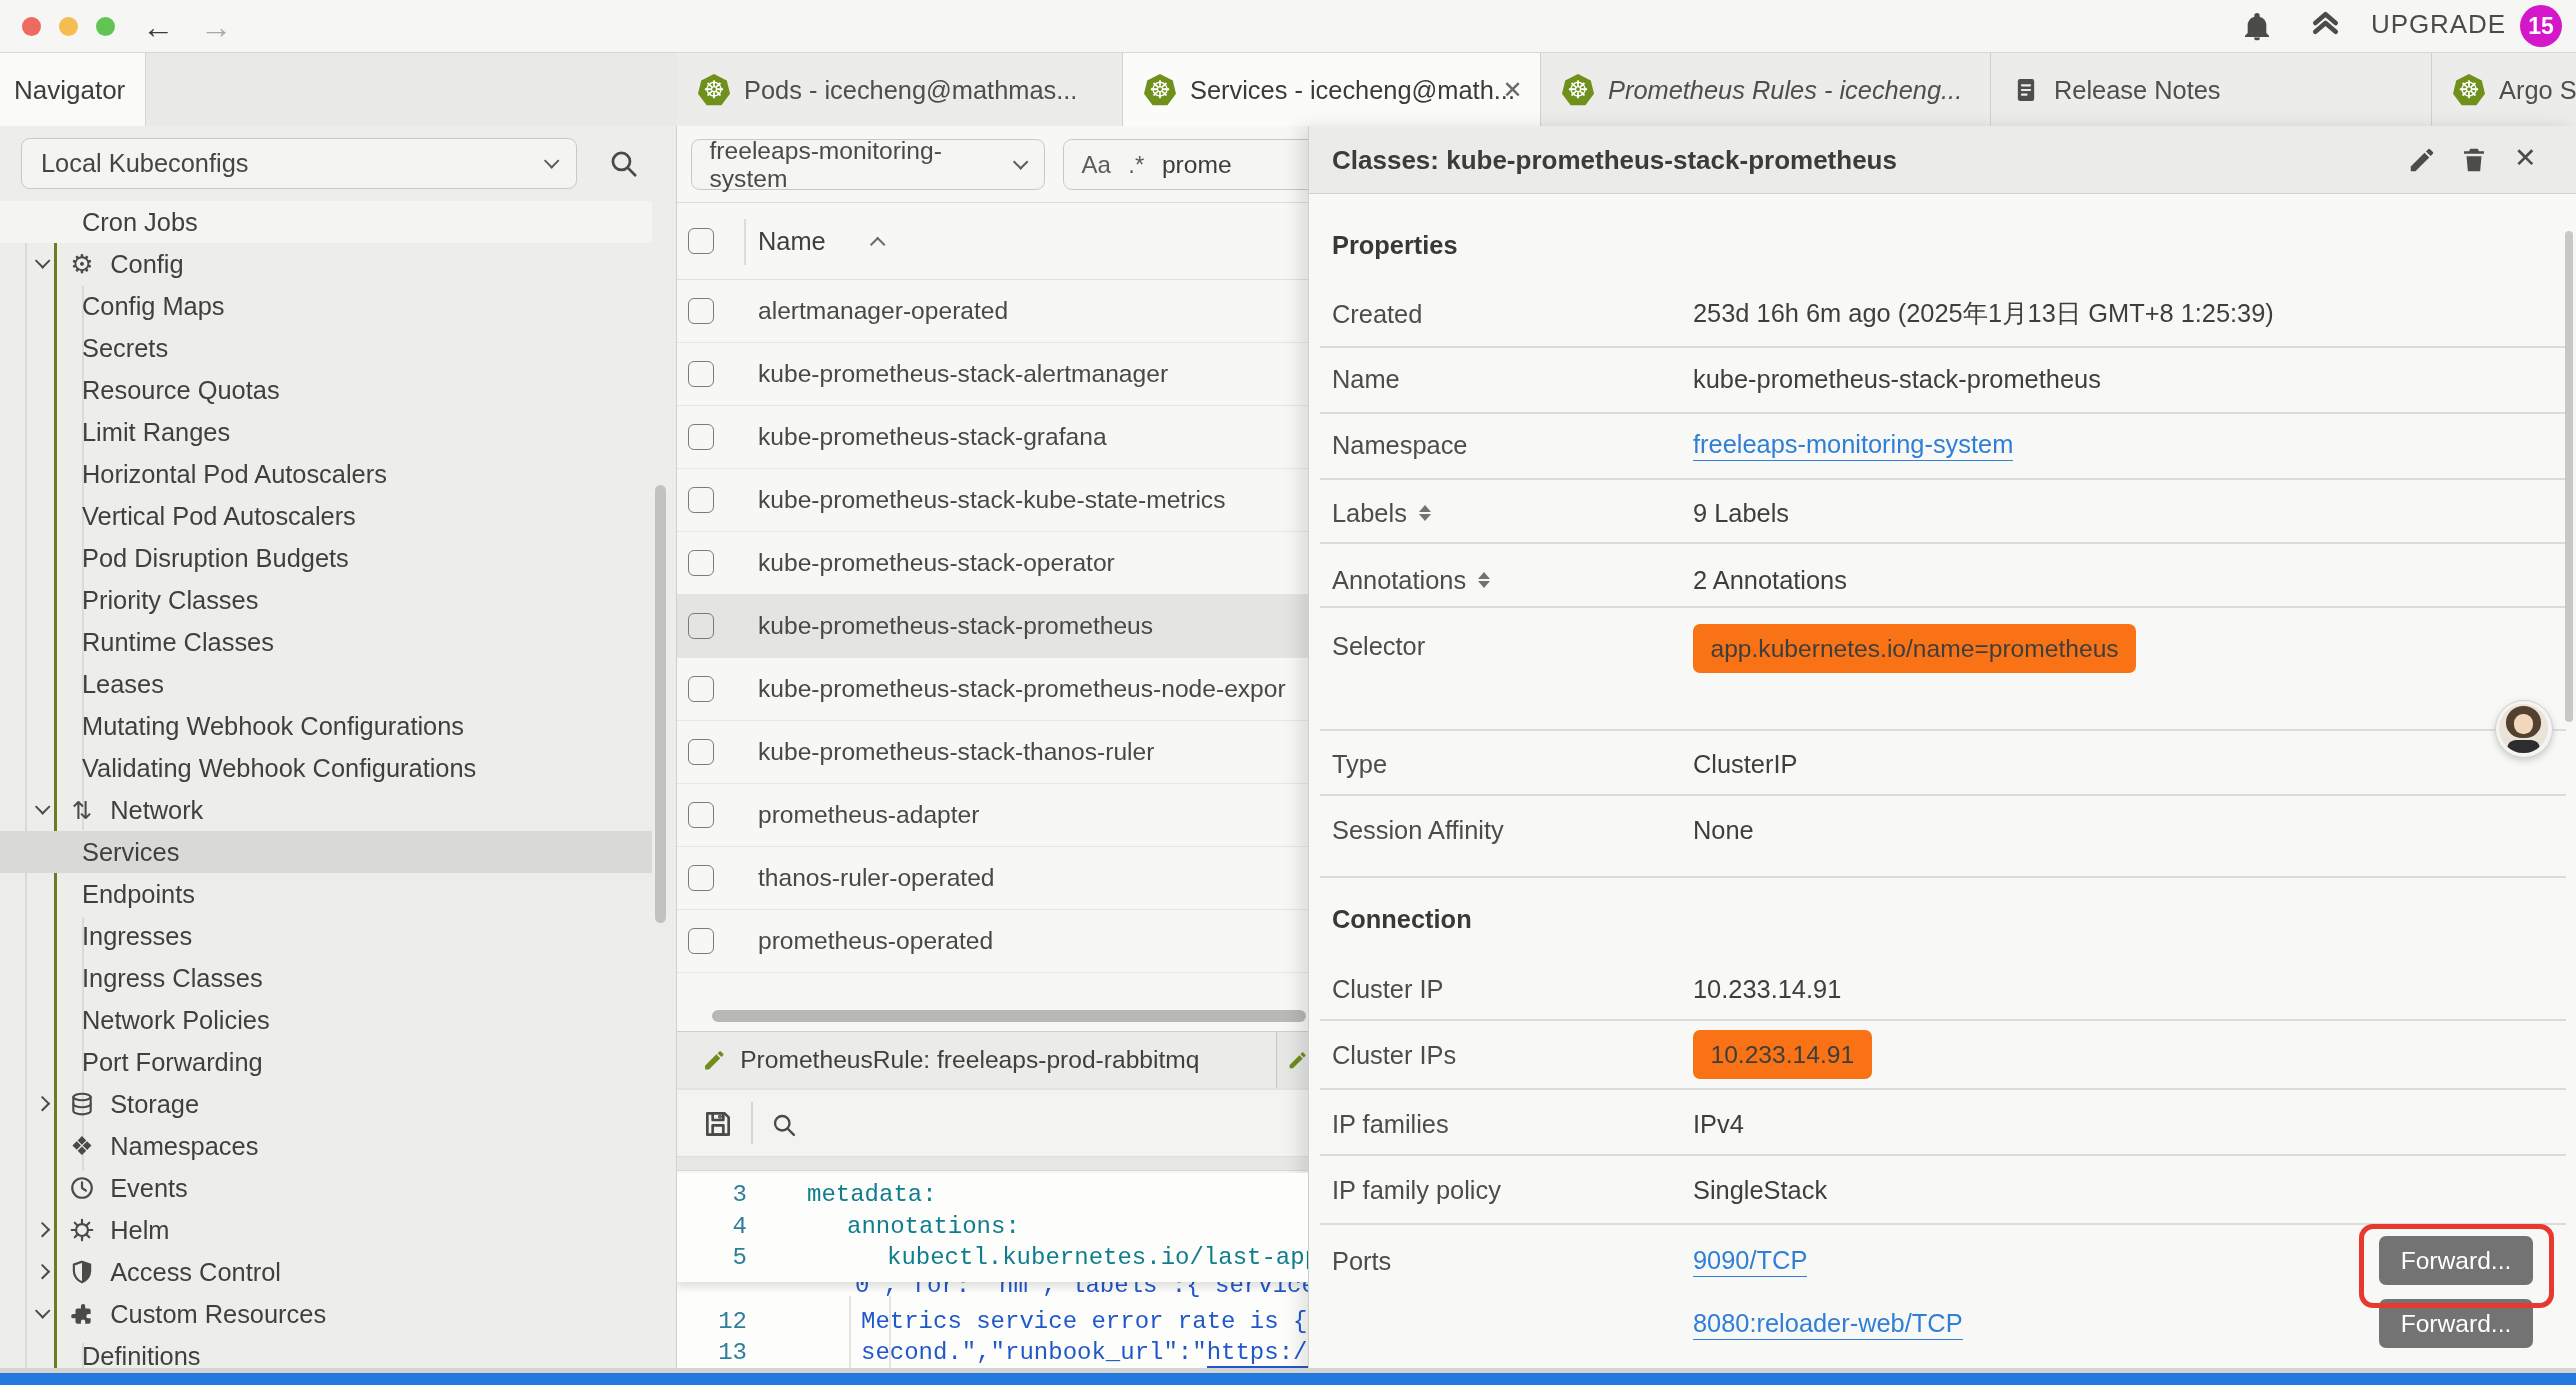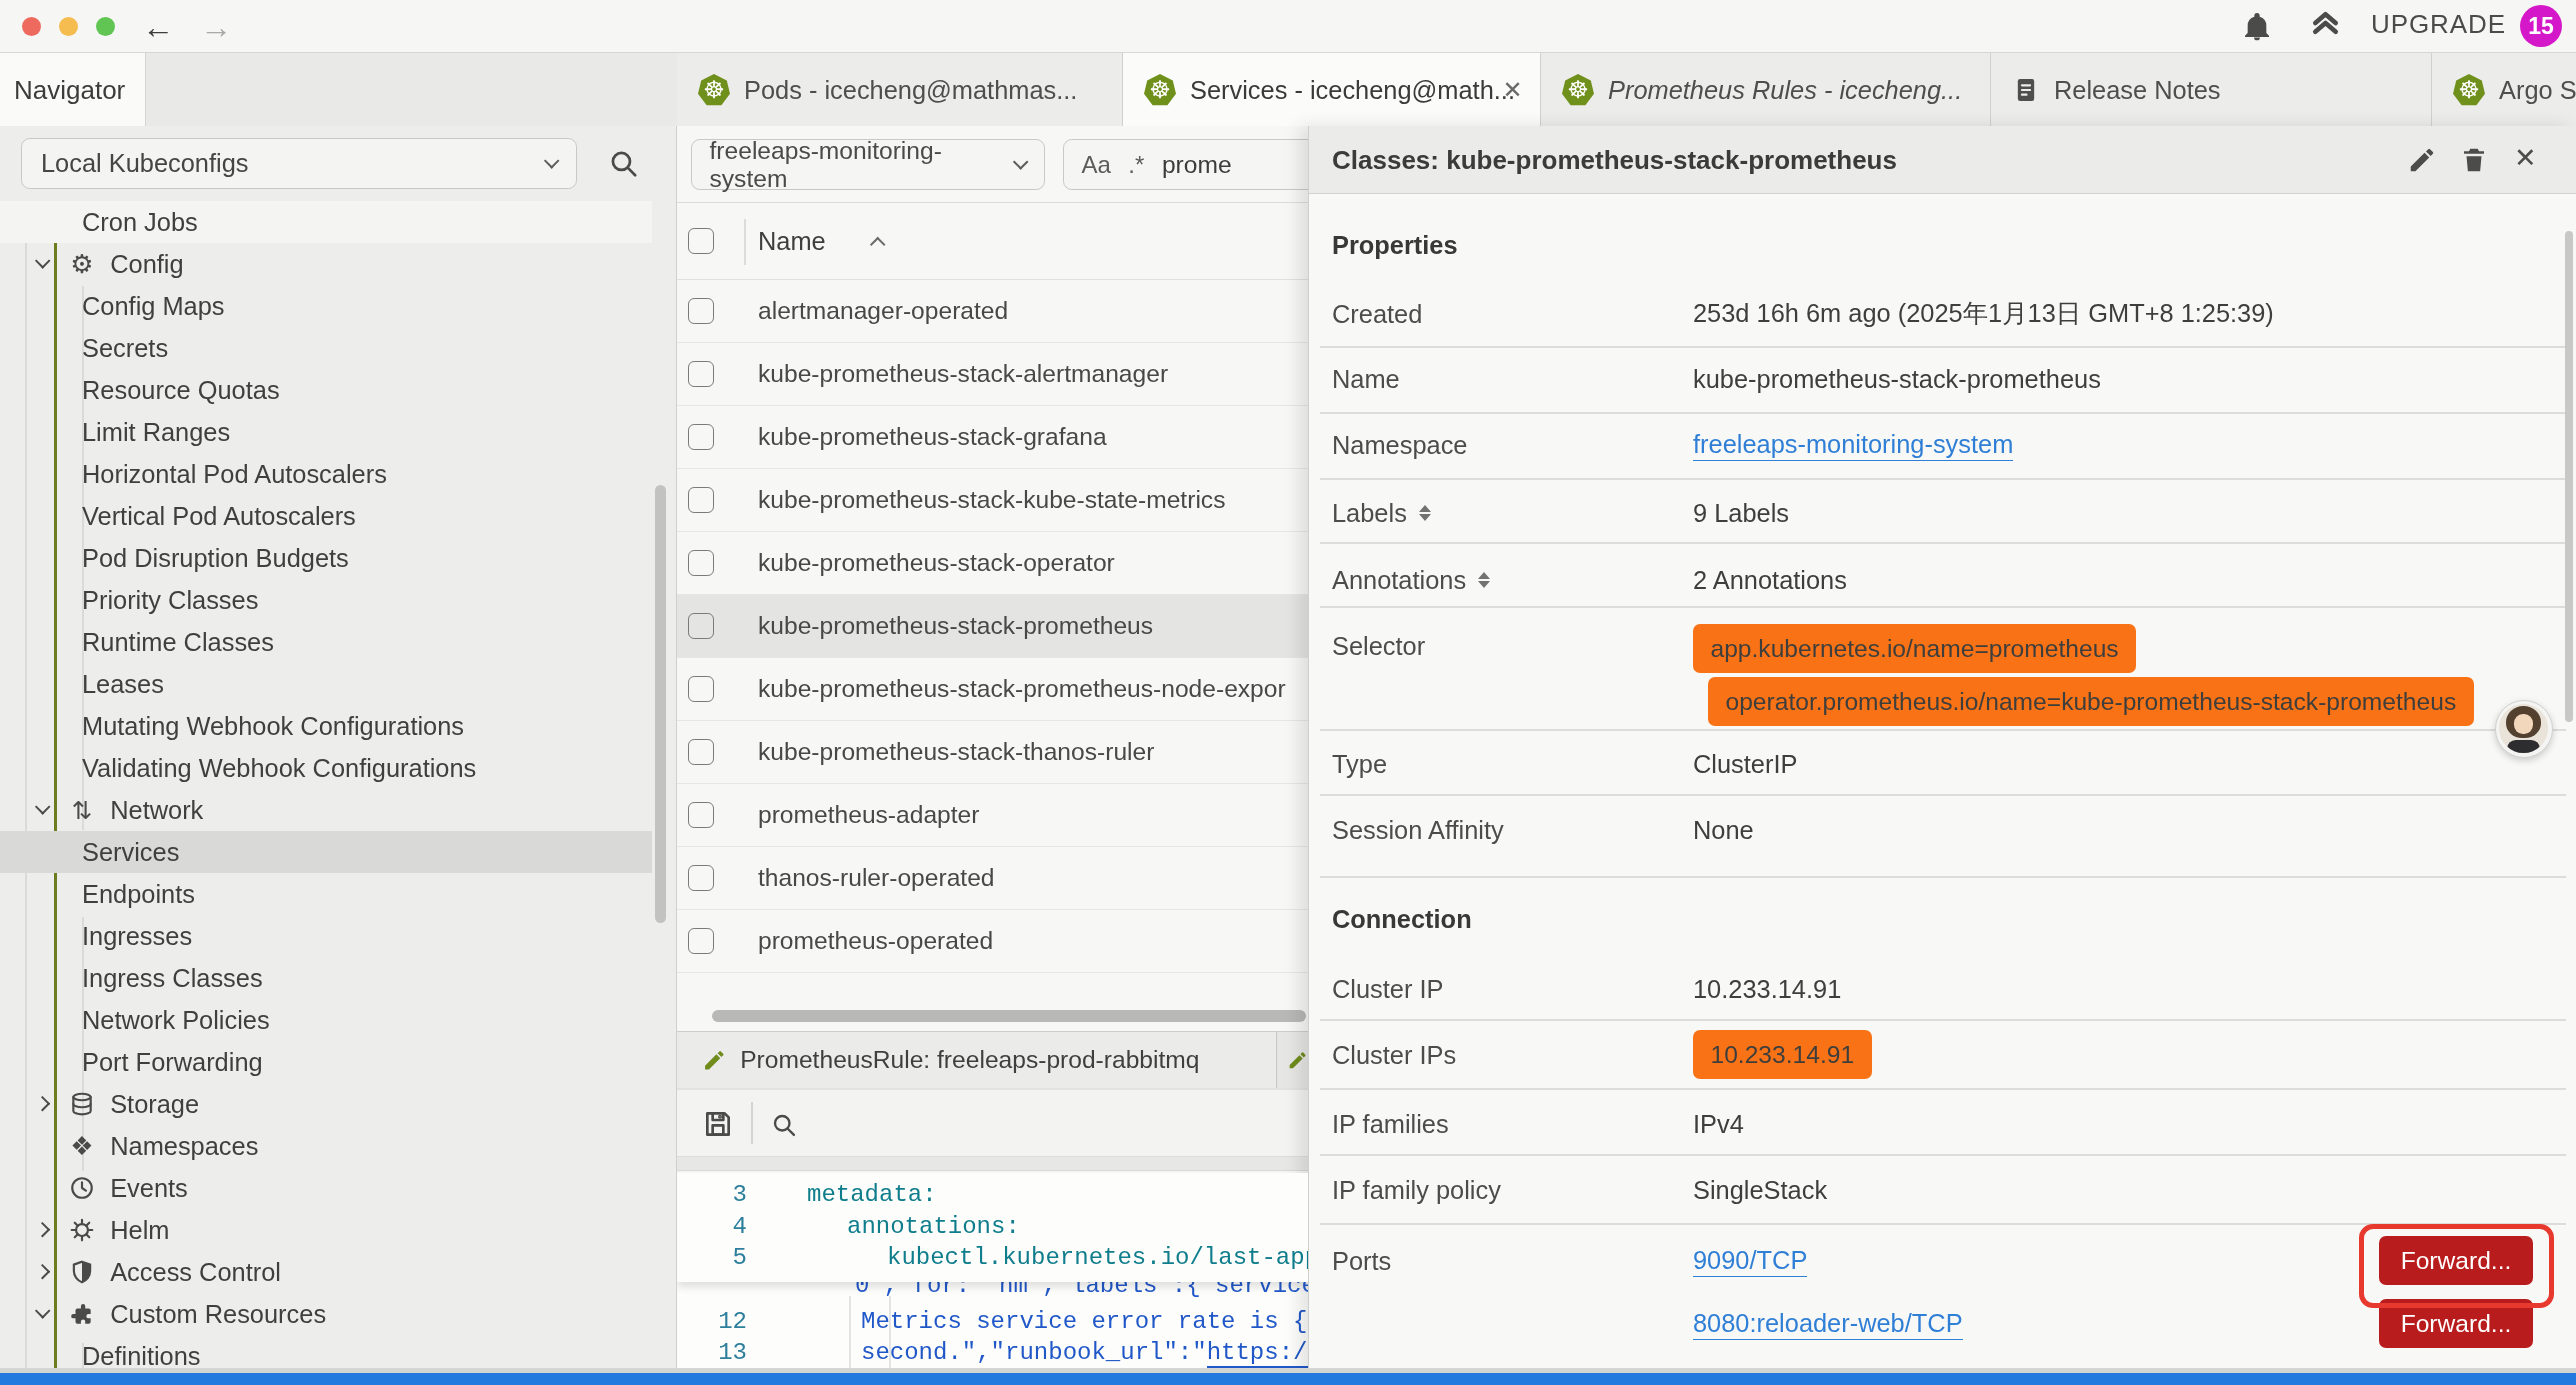--- a/index.html
+++ b/index.html
@@ -98,21 +98,21 @@
   .dclose{position:absolute;left:1205px;top:16px;font-size:27px;color:#4c4c4a}
   .hline{position:absolute;left:10.5px;right:10.5px;height:1.8px;background:#dcdcda}
   .dlabel{position:absolute;left:23px;font-size:25.4px;color:#4c4c4a;height:32px;display:flex;align-items:center;gap:12.3px}
   .dval{position:absolute;left:384px;font-size:25.4px;color:#3e3e3c;height:32px;display:flex;align-items:center;white-space:nowrap}
   .dhead{position:absolute;left:23px;font-size:25.4px;font-weight:bold;color:#383836}
   .dlink{color:#2f7fd6;border-bottom:1.8px solid #2f7fd6}
   .chip{position:absolute;background:#f97316;border-radius:7px;height:49px;display:flex;align-items:center;padding:0 17.5px;font-size:24.6px;color:#3e3e3c;white-space:nowrap}
   .sorter{display:inline-flex;flex-direction:column;gap:2.6px}
   .sorter .t-up{width:0;height:0;border-left:6.1px solid transparent;border-right:6.1px solid transparent;border-bottom:7px solid #72726f}
   .sorter .t-dn{width:0;height:0;border-left:6.1px solid transparent;border-right:6.1px solid transparent;border-top:7px solid #72726f}
-  .fwdbtn{position:absolute;left:1070px;width:154px;height:49px;background:#b91c1c;border-radius:7px;color:#fff;font-size:24.6px;display:flex;align-items:center;justify-content:center}
+  .fwdbtn{position:absolute;left:1070px;width:154px;height:49px;background:#737373;border-radius:7px;color:#fff;font-size:24.6px;display:flex;align-items:center;justify-content:center}
   .redbox{position:absolute;left:1050px;top:1098px;width:195px;height:84px;border:5.3px solid #e8392f;border-radius:14px;z-index:5}
   .dscroll{position:absolute;right:2.6px;top:105px;width:8.8px;height:491px;background:#c8c8c6;border-radius:4.4px}
 
   
   .avatar{position:absolute;left:2495px;top:700px;width:58px;height:58px;border-radius:50%;background:#f4f4f2;border:1.8px solid #d2d2d0;box-shadow:0 2.6px 7px rgba(0,0,0,.18);z-index:6}
   .avatar .inner{position:absolute;left:2.6px;top:2.6px;width:49px;height:49px;border-radius:50%;overflow:hidden;background:#e9e3da}
   .avatar .hair{position:absolute;left:7px;top:2.6px;width:35px;height:32px;background:#53402f;border-radius:50% 50% 46% 46%}
   .avatar .face{position:absolute;left:15px;top:10.5px;width:19px;height:20px;background:#f2d7bd;border-radius:46%}
   .avatar .body{position:absolute;left:8px;bottom:-3.5px;width:33px;height:16px;background:#2d2d2f;border-radius:8.8px 8.8px 0 0}
 
@@ -473,21 +473,20 @@
         <span class="sorter">
           <span class="t-up"></span>
           <span class="t-dn"></span>
         </span>
       </span>
     <span class="dval" style="top:438px">2 Annotations</span>
     <div class="hline" style="top:480px"></div>
 
     <span class="dlabel" style="top:504px">Selector</span>
     <span class="chip" style="left:384px;top:498px">app.kubernetes.io/name=prometheus</span>
-    <span class="chip" style="left:399px;top:551px">operator.prometheus.io/name=kube-prometheus-stack-prometheus</span>
     <div class="hline" style="top:603px"></div>
 
     <span class="dlabel" style="top:622px">Type</span>
     <span class="dval" style="top:622px">ClusterIP</span>
     <div class="hline" style="top:668px"></div>
 
     <span class="dlabel" style="top:688px">Session Affinity</span>
     <span class="dval" style="top:688px">None</span>
     <div class="hline" style="top:750px"></div>
 

